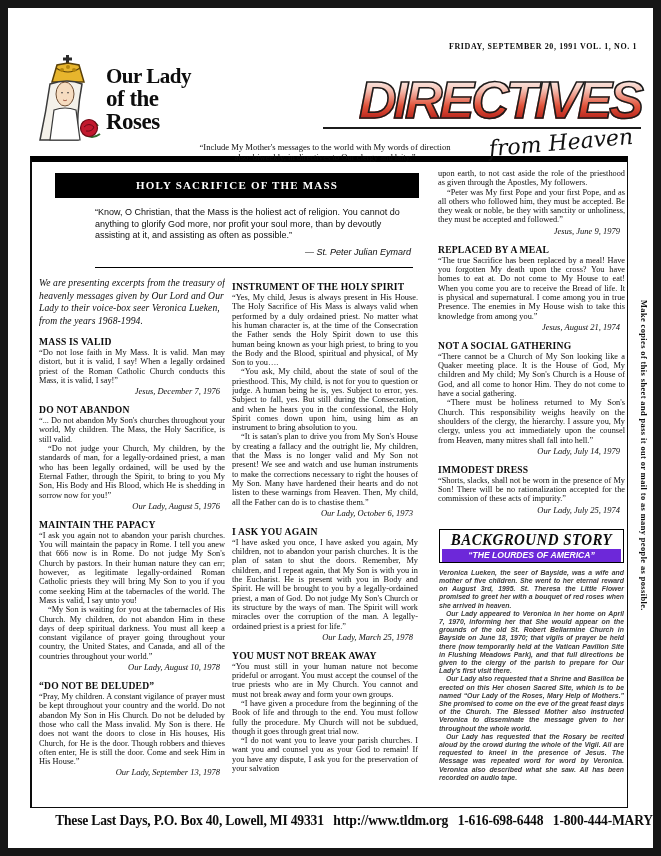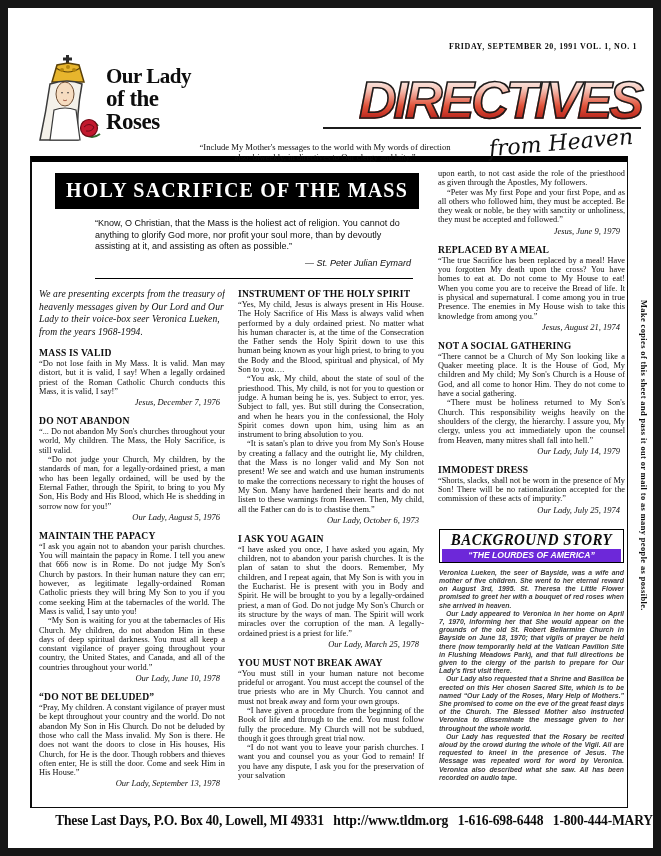--- a/index.html
+++ b/index.html
@@ -56,28 +56,28 @@
     margin: 0 25px 0 22px; height: 652px;
     border-left: 2.5px solid #0d0d0d; border-right: 1.5px solid #0d0d0d;
     border-bottom: 1.5px solid #0d0d0d; border-top: 6px solid #000;
     display: flex; gap: 11px; padding: 4px 7px 2px 7px; overflow: hidden;
   }
   .col12 { width: 388px; flex: none; }
   .col3  { width: 187px; flex: none; padding-top: 3px; overflow: hidden; }
 
   .banner {
     background: #000; color: #fff; text-align: center;
-    font-weight: bold; font-size: 20px; letter-spacing: 1.2px;
+    font-weight: bold; font-size: 11px; letter-spacing: 1.2px;
     padding: 6px 0 7px; margin: 7px 8px 9px 16px;
   }
   .lead-quote { margin: 2px 12px 0 56px; font-family: "Liberation Sans", sans-serif; font-size: 9px; line-height: 11.5px; }
   .lead-attr { text-align: right; font-style: italic; margin: 5px 4px 0 0; }
   .quote-rule { border-top: 1.5px solid #000; margin: 9px 14px 9px 56px; }
 
-  .cols { display: flex; gap: 13px; }
+  .cols { display: flex; gap: 7px; align-items: center; }
   .colA, .colB { width: 186px; flex: none; overflow: hidden; }
 
   .intro {
     font-style: italic; font-size: 9.6px; line-height: 12.5px;
     margin-bottom: 9px; letter-spacing: 0.1px;
   }
   .sec { margin-bottom: 8px; }
   .sec h3 { font-size: 9.6px; letter-spacing: 0.2px; margin-bottom: 1px; }
   .sec p { font-size: 8.3px; line-height: 9.3px; text-align: justify; }
   .sec p.ind { text-indent: 9px; }
@@ -191,21 +191,21 @@
             <h3>DO NOT ABANDON</h3>
             <p>“... Do not abandon My Son's churches throughout your world, My children. The Mass, the Holy Sacrifice, is still valid.</p>
             <p class="ind">“Do not judge your Church, My children, by the standards of man, for a legally-ordained priest, a man who has been legally ordained, will be used by the Eternal Father, through the Spirit, to bring to you My Son, His Body and His Blood, which He is shedding in sorrow now for you!”</p>
             <div class="attr">Our Lady, August 5, 1976</div>
           </div>
 
           <div class="sec">
             <h3>MAINTAIN THE PAPACY</h3>
             <p>“I ask you again not to abandon your parish churches.  You will maintain the papacy in Rome.  I tell you anew that 666 now is in Rome.  Do not judge My Son's Church by pastors.  In their human nature they can err; however, as legitimate legally-ordained Roman Catholic priests they will bring My Son to you if you come seeking Him at the tabernacles of the world.  The Mass is valid, I say unto you!</p>
             <p class="ind">“My Son is waiting for you at the tabernacles of His Church.  My children, do not abandon Him in these days of deep spiritual darkness.  You must all keep a constant vigilance of prayer going throughout your country, the United States, and Canada, and all of the countries throughout your world.”</p>
-            <div class="attr">Our Lady, June 10, 1978</div>
+            <div class="attr">Our Lady, August 10, 1978</div>
           </div>
 
           <div class="sec">
             <h3>“DO NOT BE DELUDED”</h3>
             <p>“Pray, My children.  A constant vigilance of prayer must be kept throughout your country and the world.  Do not abandon My Son in His Church.  Do not be deluded by those who call the Mass invalid.  My Son is there.  He does not want the doors to close in His houses, His Church, for He is the door.  Though robbers and thieves often enter, He is still the door. Come and seek Him in His House.”</p>
             <div class="attr">Our Lady, September 13, 1978</div>
           </div>
         </div>
 
         <div class="colB">

